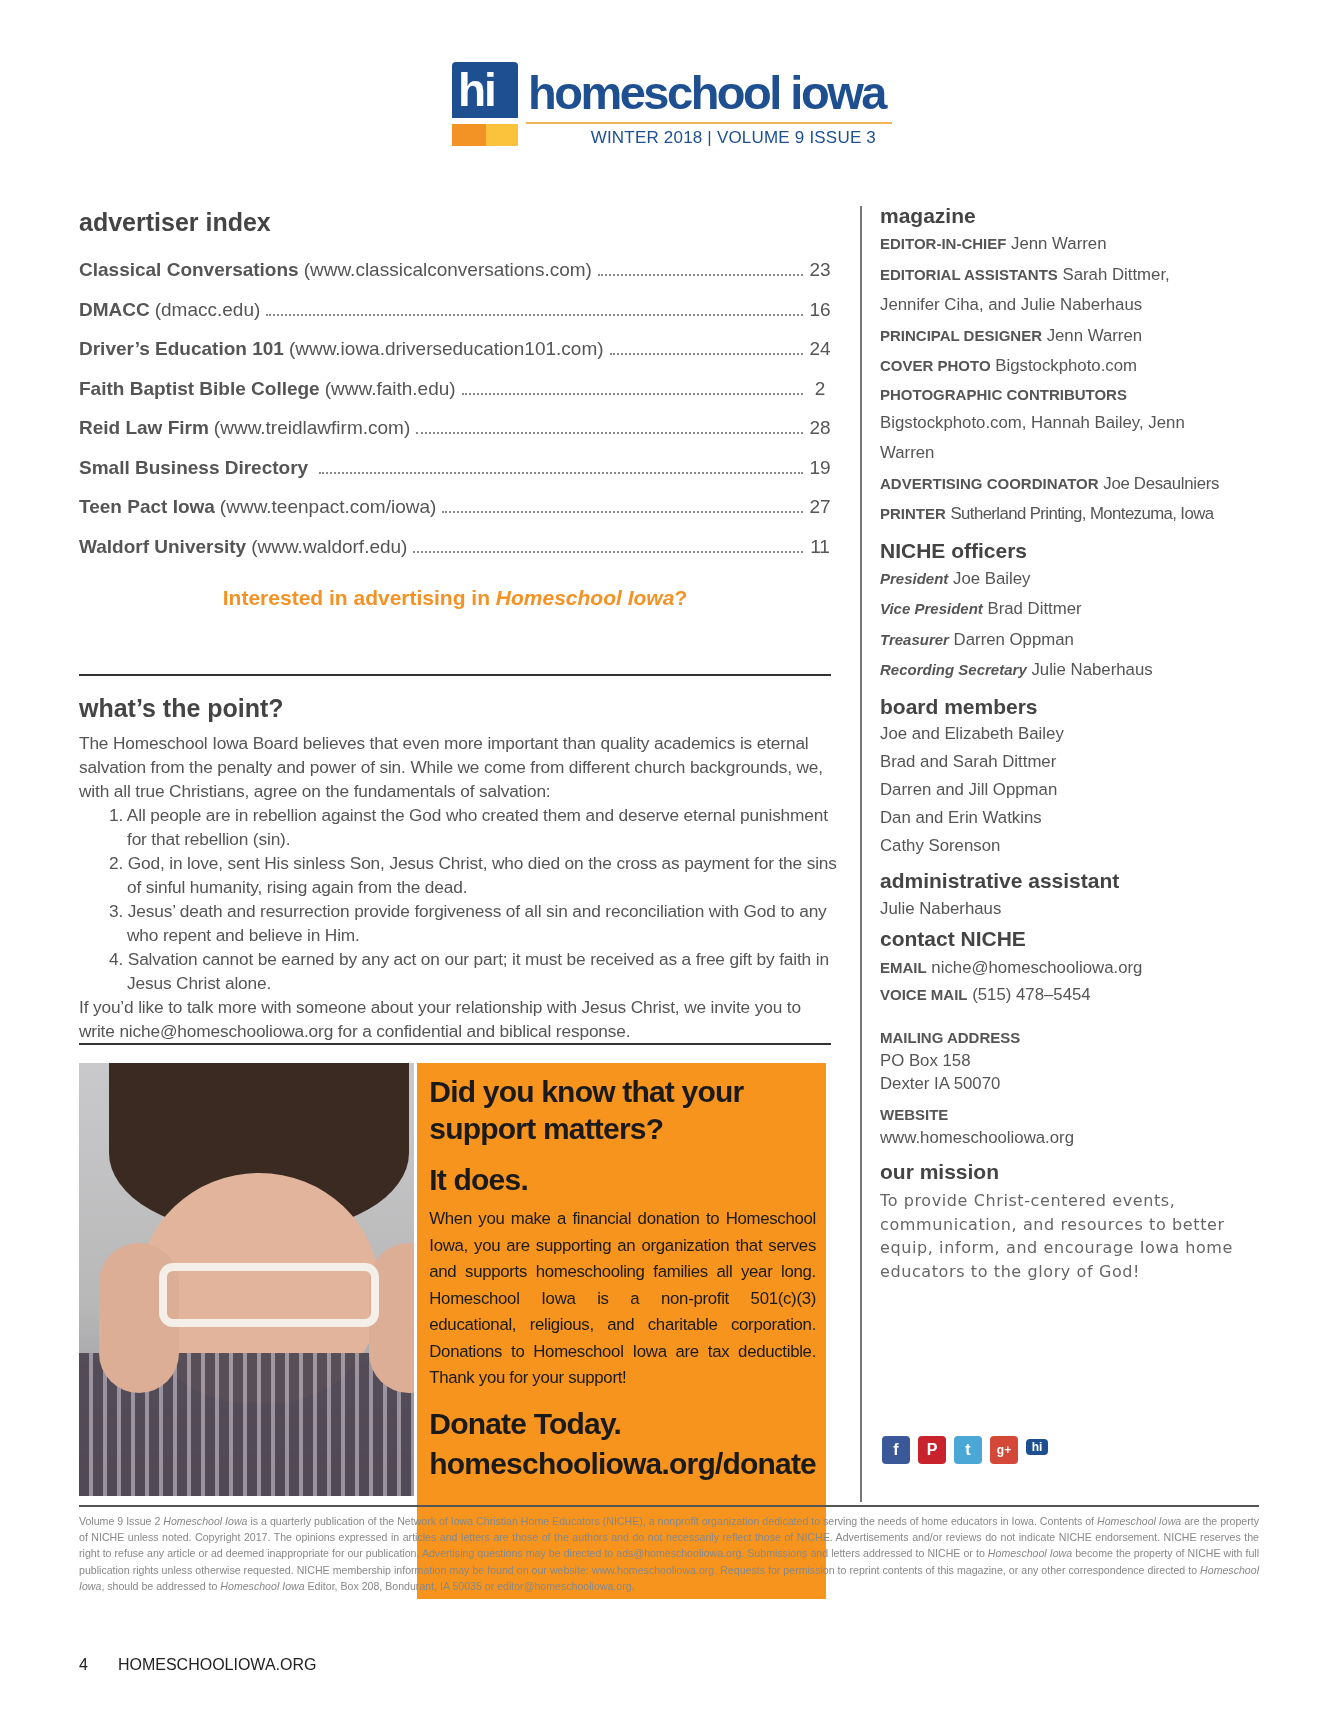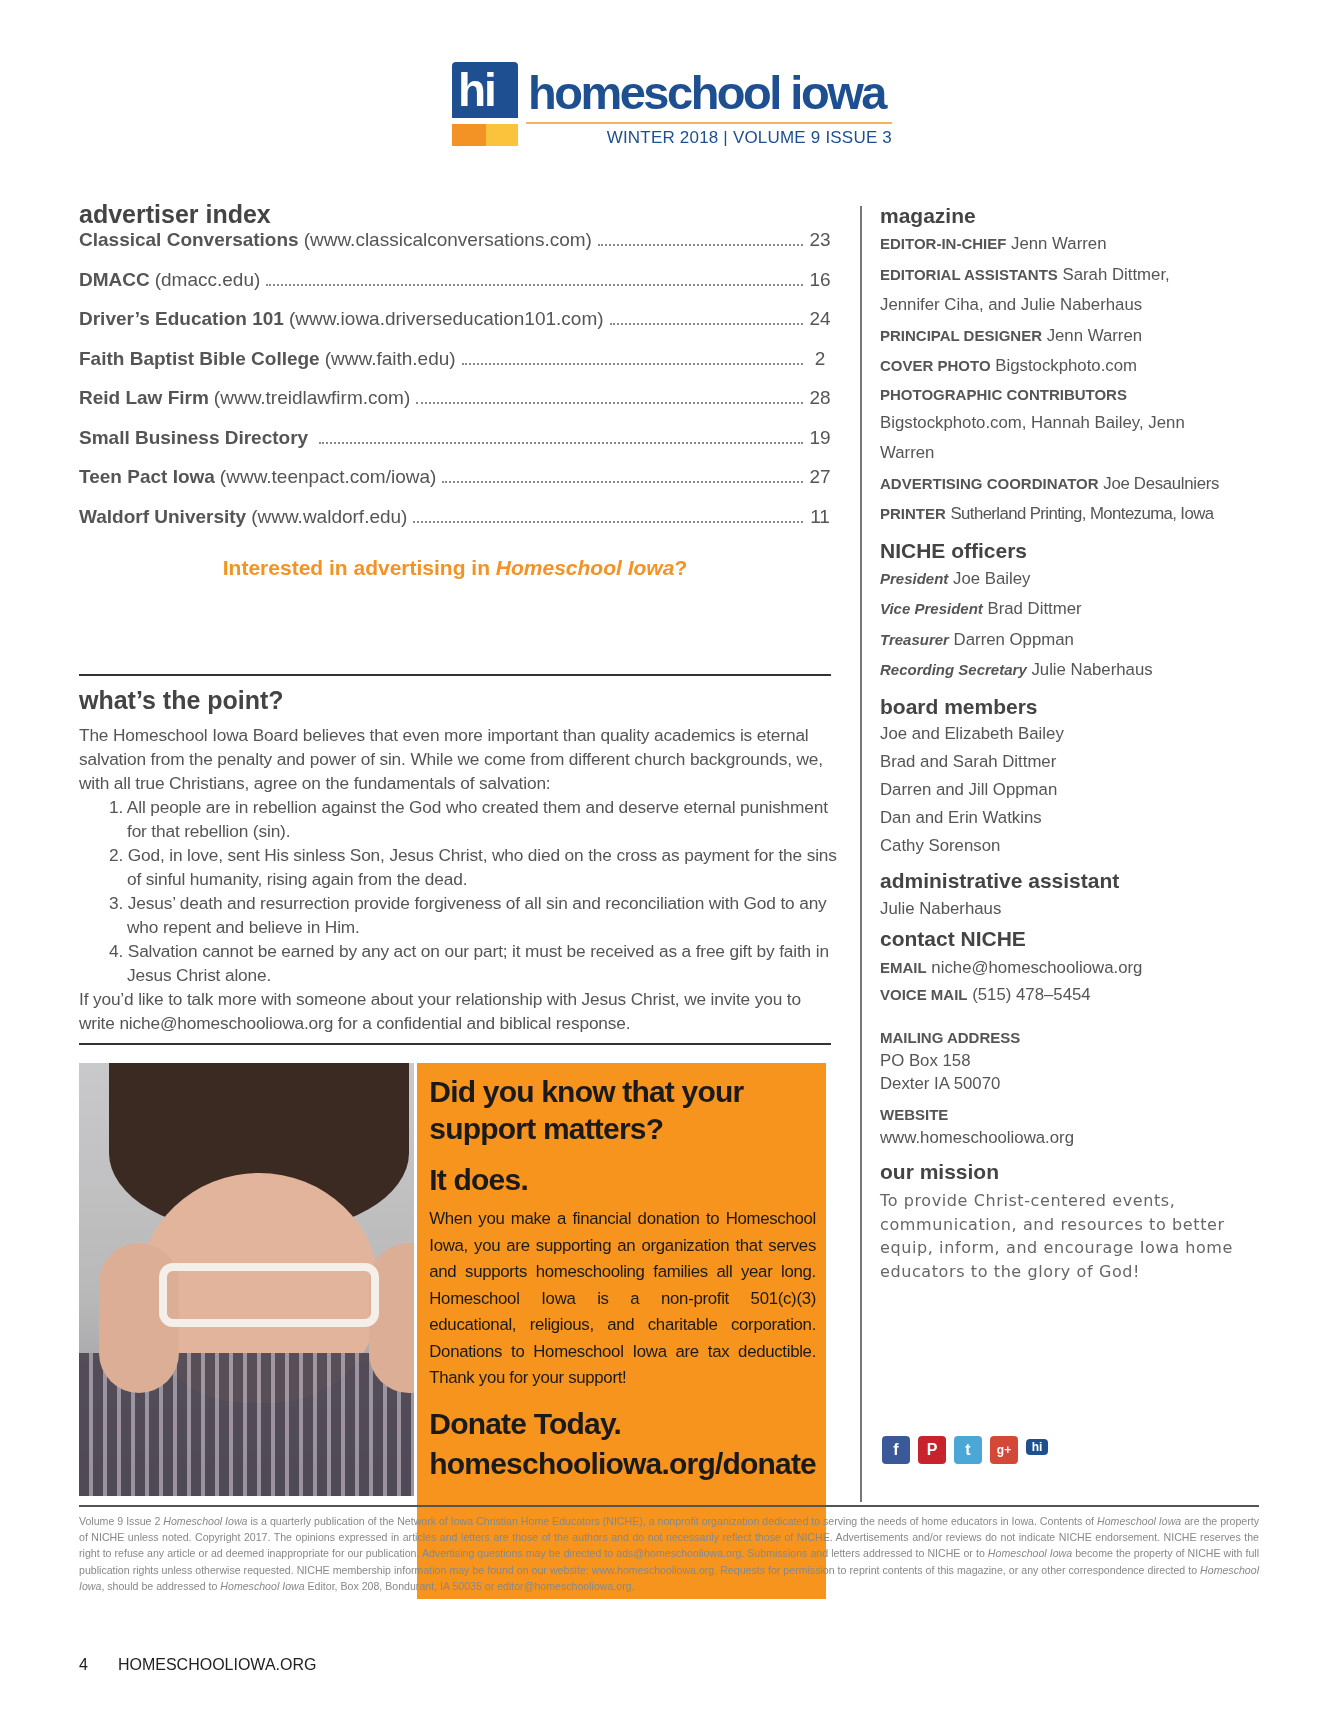--- a/index.html
+++ b/index.html
@@ -9,29 +9,29 @@
   
   .masthead { position: absolute; left: 452px; top: 62px; width: 440px; height: 90px; }
   .logo-box { position: absolute; left: 0; top: 0; width: 66px; height: 84px; }
   .logo-box .blue { position: absolute; left: 0; top: 0; width: 66px; height: 58px; background: #1d4f91; border-radius: 4px 4px 0 0; }
   .logo-box .hi { position: absolute; left: 6px; top: 1px; color: #fff; font-weight: bold; font-size: 46px; letter-spacing: -2px; font-family: "Liberation Sans", sans-serif; }
   .logo-box .book { position: absolute; left: 0; top: 56px; width: 66px; height: 6px; background: #fff; }
   .logo-box .orange { position: absolute; left: 0; top: 62px; width: 34px; height: 22px; background: #f39325; }
   .logo-box .yellow { position: absolute; left: 34px; top: 62px; width: 32px; height: 22px; background: #fbc23b; }
   .brand-name { position: absolute; left: 76px; top: 0px; color: #1d4f91; font-size: 47px; font-weight: bold; letter-spacing: -2.5px; line-height: 62px; }
   .brand-rule { position: absolute; left: 74px; top: 60px; width: 366px; height: 2px; background: #f5b35a; }
-  .issue-line { position: absolute; right: 0; top: 66px; color: #1d4f91; font-size: 17px; letter-spacing: 0.2px; }
+  .issue-line { position: absolute; right: 16px; top: 66px; color: #1d4f91; font-size: 17px; letter-spacing: 0.2px; }
 
   
   .col-divider { position: absolute; left: 860px; top: 206px; width: 2px; height: 1296px; background: #777; }
 
   
   .left { position: absolute; left: 79px; top: 200px; width: 752px; }
-  h2.sec { font-size: 25px; color: #444; font-weight: bold; }
-  .adv-list { }
+  h2.sec { font-size: 25px; color: #444; font-weight: bold; margin-top: 8px; }
+  .adv-list { margin-top: 22px; }
   .adv-row { display: flex; align-items: baseline; font-size: 19px; height: 39.5px; color: #555; }
   .adv-row .name { font-weight: bold; white-space: nowrap; }
   .adv-row .url { white-space: nowrap; margin-left: 5px; }
   .adv-row .dots { flex: 1; border-bottom: 2px dotted #888; margin: 0 6px 5px 6px; height: 1px; }
   .adv-row .page { min-width: 22px; text-align: center; }
   .promo { text-align: center; color: #f39325; font-weight: bold; font-size: 21px; line-height: 31px; margin-top: 7px; }
   .promo em { font-style: italic; }
   .rule-dark { height: 2px; background: #333; }
   .r1 { position: absolute; left: 79px; top: 674px; width: 752px; }
   .point { position: absolute; left: 79px; top: 686px; width: 760px; }

